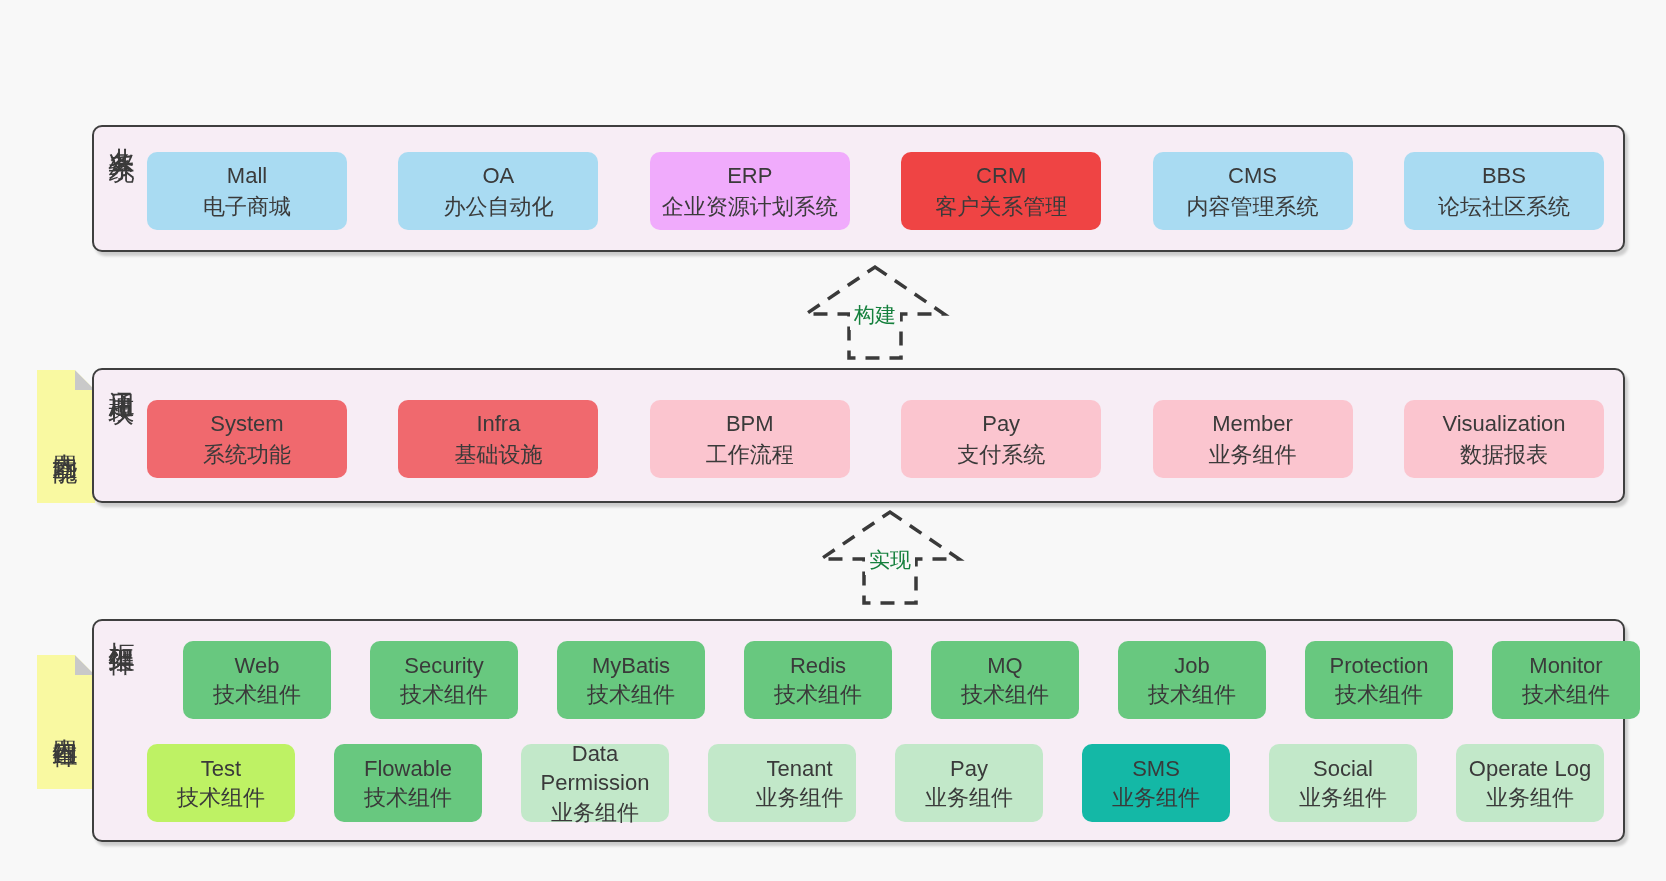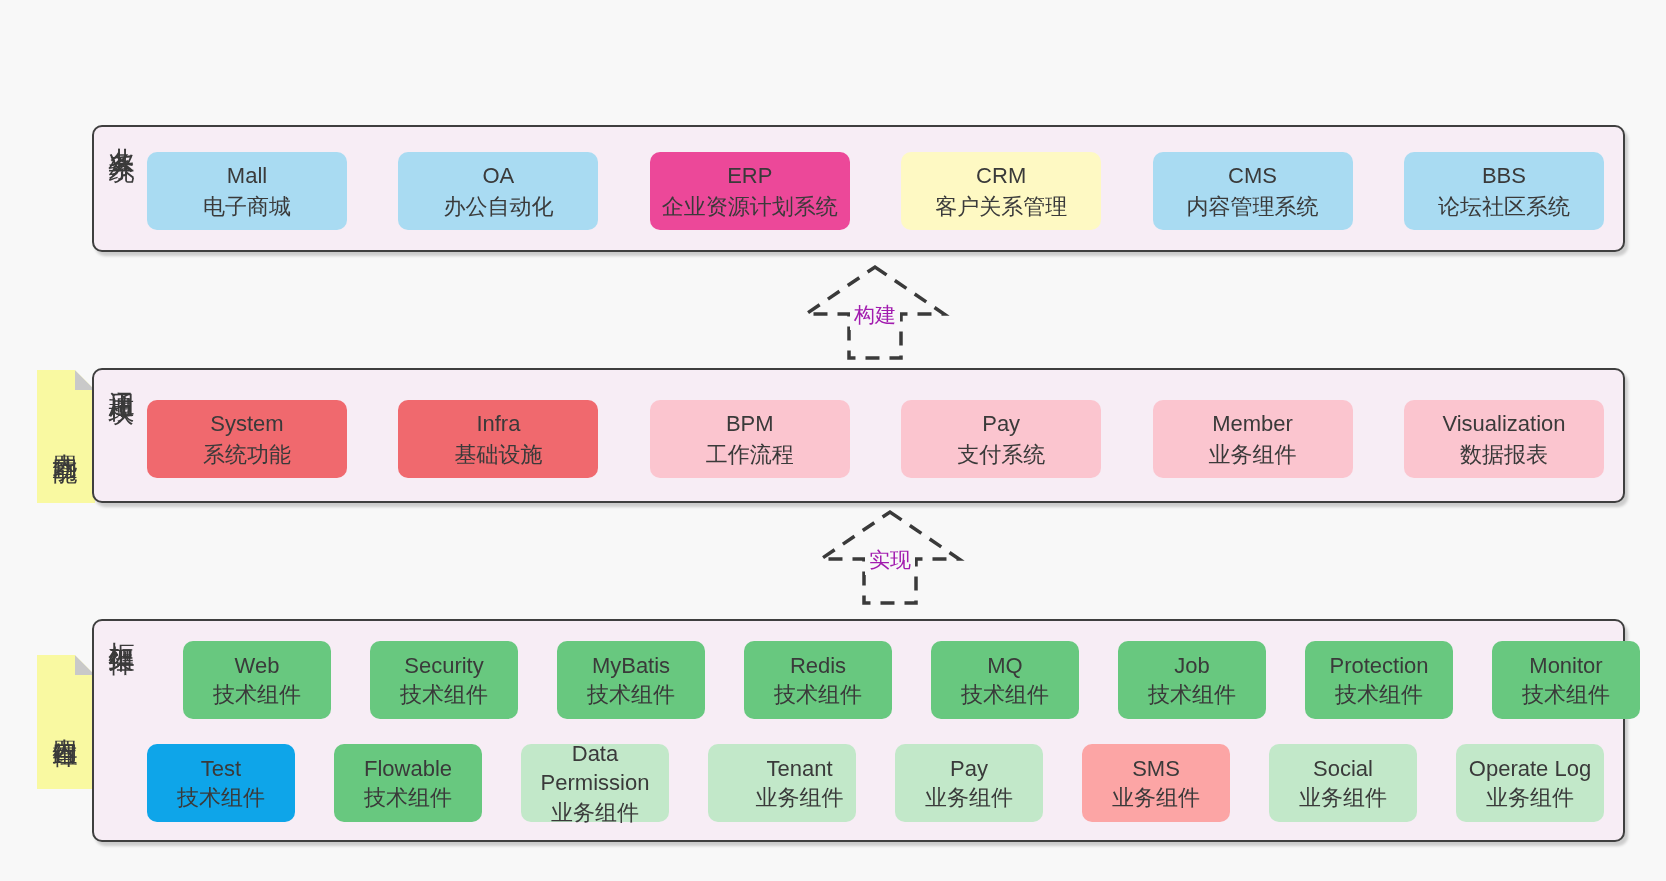--- a/index.html
+++ b/index.html
@@ -103,21 +103,21 @@
   .arrow-1 { left: 790px; top: 262px; }
   .arrow-2 { left: 805px; top: 507px; }
   .arrow svg { position: absolute; inset: 0; }
   .arrow-label {
     position: absolute;
     left: 50%; top: 38px;
     transform: translateX(-50%);
     background: #f8f8f8;
     padding: 1px 4px;
     font-size: 21px;
-    color: #a21caf;
+    color: #15803d;
     white-space: nowrap;
   }
 </style>
 </head>
 <body>
 
 <div class="canvas">
 
   <div class="sticky sticky-2">
     <span class="sticky-text">内置功能</span>
@@ -130,25 +130,25 @@
     <span class="layer-label">业务系统</span>
     <div class="row row-l1 box-w200">
         <div class="box" style="background: rgb(169, 219, 242);">
           <div class="box-title">Mall</div>
           <div class="box-subtitle">电子商城</div>
         </div>
         <div class="box" style="background: rgb(169, 219, 242);">
           <div class="box-title">OA</div>
           <div class="box-subtitle">办公自动化</div>
         </div>
-        <div class="box" style="background: #ec4899;">
+        <div class="box" style="background: #f0abfc;">
           <div class="box-title">ERP</div>
           <div class="box-subtitle">企业资源计划系统</div>
         </div>
-        <div class="box" style="background: #fef9c3;">
+        <div class="box" style="background: #ef4444;">
           <div class="box-title">CRM</div>
           <div class="box-subtitle">客户关系管理</div>
         </div>
         <div class="box" style="background: rgb(169, 219, 242);">
           <div class="box-title">CMS</div>
           <div class="box-subtitle">内容管理系统</div>
         </div>
         <div class="box" style="background: rgb(169, 219, 242);">
           <div class="box-title">BBS</div>
           <div class="box-subtitle">论坛社区系统</div>
@@ -230,41 +230,41 @@
         <div class="box" style="background: rgb(104, 200, 127);">
           <div class="box-title">Protection</div>
           <div class="box-subtitle">技术组件</div>
         </div>
         <div class="box" style="background: rgb(104, 200, 127);">
           <div class="box-title">Monitor</div>
           <div class="box-subtitle">技术组件</div>
         </div>
       </div>
     <div class="row row-l3b box-w148">
-        <div class="box" style="background: #0ea5e9;">
+        <div class="box" style="background: #bef264;">
           <div class="box-title">Test</div>
           <div class="box-subtitle">技术组件</div>
         </div>
         <div class="box" style="background: rgb(104, 200, 127);">
           <div class="box-title">Flowable</div>
           <div class="box-subtitle">技术组件</div>
         </div>
         <div class="box" style="background: rgb(194, 232, 201);">
           <div class="box-title">Data Permission</div>
           <div class="box-subtitle">业务组件</div>
         </div>
         <div class="box" style="background: rgb(194, 232, 201); padding-left: 41px;">
           <div class="box-title">Tenant</div>
           <div class="box-subtitle">业务组件</div>
         </div>
         <div class="box" style="background: rgb(194, 232, 201);">
           <div class="box-title">Pay</div>
           <div class="box-subtitle">业务组件</div>
         </div>
-        <div class="box" style="background: #fca5a5;">
+        <div class="box" style="background: #14b8a6;">
           <div class="box-title">SMS</div>
           <div class="box-subtitle">业务组件</div>
         </div>
         <div class="box" style="background: rgb(194, 232, 201);">
           <div class="box-title">Social</div>
           <div class="box-subtitle">业务组件</div>
         </div>
         <div class="box" style="background: rgb(194, 232, 201);">
           <div class="box-title">Operate Log</div>
           <div class="box-subtitle">业务组件</div>

